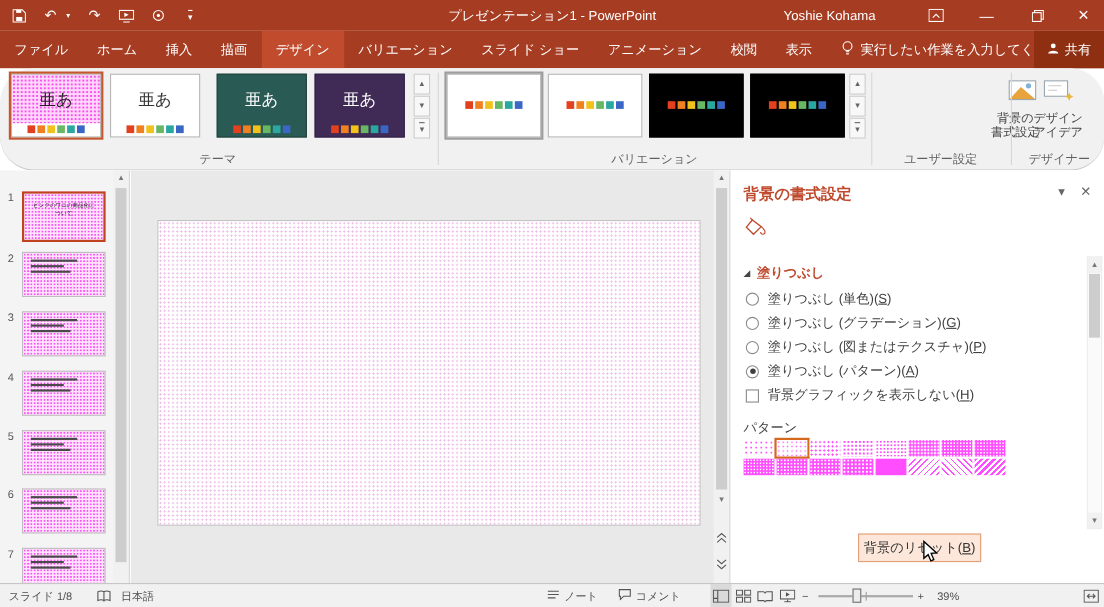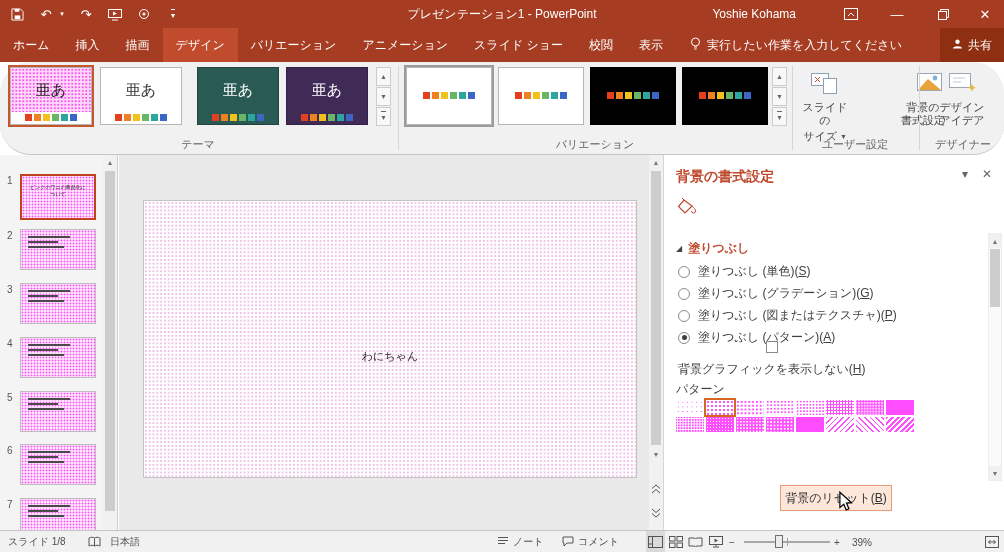--- a/index.html
+++ b/index.html
@@ -159,27 +159,28 @@
     <div class="winbtn" style="right:46px;">
       <svg width="11" height="11" viewBox="0 0 11 11">
           <rect x="0.5" y="2.5" width="8" height="8" fill="none" stroke="#fff"></rect>
           <path d="M2.5 2.5v-2h8v8h-2" fill="none" stroke="#fff"></path>
         </svg>
     </div>
     <div class="winbtn" style="right:4px;">✕</div>
   </div>
 
   <div class="tabrow">
+    <div class="tab">ファイル</div>
     <div class="tab">ホーム</div>
     <div class="tab">挿入</div>
     <div class="tab">描画</div>
     <div class="tab active">デザイン</div>
     <div class="tab">バリエーション</div>
+    <div class="tab">スライド ショー</div>
     <div class="tab">アニメーション</div>
-    <div class="tab">スライド ショー</div>
     <div class="tab">校閲</div>
     <div class="tab">表示</div>
     <div class="tellme">
       <span>
         <svg width="11" height="14" viewBox="0 0 11 14">
             <circle cx="5.5" cy="5" r="4" fill="none" stroke="#fff"></circle>
             <path d="M4 10h3M4.3 12h2.4" stroke="#fff"></path>
           </svg>
       </span>
       <span>実行したい作業を入力してください</span>
@@ -294,34 +295,20 @@
     <div class="scol" style="left:772px;">
       <div class="sbtn">▲</div>
       <div class="sbtn">▼</div>
       <div class="sbtn">
           <span class="qmore" style="border-color:#666;color:#666;">▾</span>
         </div>
     </div>
     <div class="glabel" style="left:400px;width:390px;">バリエーション</div>
     <div class="gdiv" style="left:792px;"></div>
 
-    <div class="bigbtn" style="left:796px;">
-      <span>
-        <svg width="30" height="26" viewBox="0 0 30 26">
-            <rect x="1.5" y="3.5" width="17" height="12" fill="#fff" stroke="#8aa0b4"></rect>
-            <rect x="13.5" y="8.5" width="13" height="15" fill="#fff" stroke="#8aa0b4"></rect>
-            <path d="M5 7l5 5M10 7l-5 5" stroke="#c4552e" fill="none"></path>
-          </svg>
-      </span>
-      <span class="blabel">スライドの</span>
-      <span class="ddrow">
-          <span>サイズ</span>
-          <span class="dd">▼</span>
-        </span>
-    </div>
     <div class="bigbtn" style="left:888px;align-items:flex-end;">
       <span>
         <svg width="30" height="26" viewBox="0 0 30 26">
             <rect x="2.5" y="3.5" width="24" height="17" fill="#fff" stroke="#9aa7b0"></rect>
             <path d="M3 20 L13 9 L26 20z" fill="#e8a33d"></path>
             <circle cx="20" cy="8" r="2.4" fill="#7fb2d9"></circle>
           </svg>
       </span>
       <span class="blabel">背景の
 書式設定</span>
@@ -400,21 +387,20 @@
         </div>
     </div>
     <div class="pscroll">
       <div class="arrbtn">▲</div>
       <div class="thumbtrack"></div>
     </div>
   </div>
 
   <div class="canvas">
     <div class="slide">
-      <div class="slide-sub">わにちゃん</div>
     </div>
   </div>
   <div class="vscroll">
     <div class="arrbtn">▲</div>
     <div class="vthumb2"></div>
     <div class="arrbtn" style="position:absolute;top:292px;width:14px;">▼</div>
     <div class="navbtn" style="top:326px;">
       <svg width="10" height="10" viewBox="0 0 10 10">
           <path d="M1 4.5l4-3.5 4 3.5M1 9l4-3.5 4 3.5" fill="none" stroke="#555"></path>
         </svg>
@@ -453,21 +439,21 @@
     </div>
     <div class="optrow" style="top:152px;">
       <span class="radio"></span>
       <label><span>塗りつぶし (図またはテクスチャ)(</span><span class="u">P</span><span>)</span></label>
     </div>
     <div class="optrow" style="top:174px;">
       <span class="radio on"></span>
       <label><span>塗りつぶし (パターン)(</span><span class="u">A</span><span>)</span></label>
     </div>
 
-    <div class="optrow" style="top:186px;flex-direction:column;">
+    <div class="optrow" style="top:196px;">
       <span class="chk"></span>
       <label><span>背景グラフィックを表示しない(</span><span class="u">H</span><span>)</span></label>
     </div>
 
     <div class="plabel">パターン</div>
 
     <div class="patgrid">
       <div class="sw pa1"></div>
       <div class="sw pa2 sel"></div>
       <div class="sw pa3"></div>

